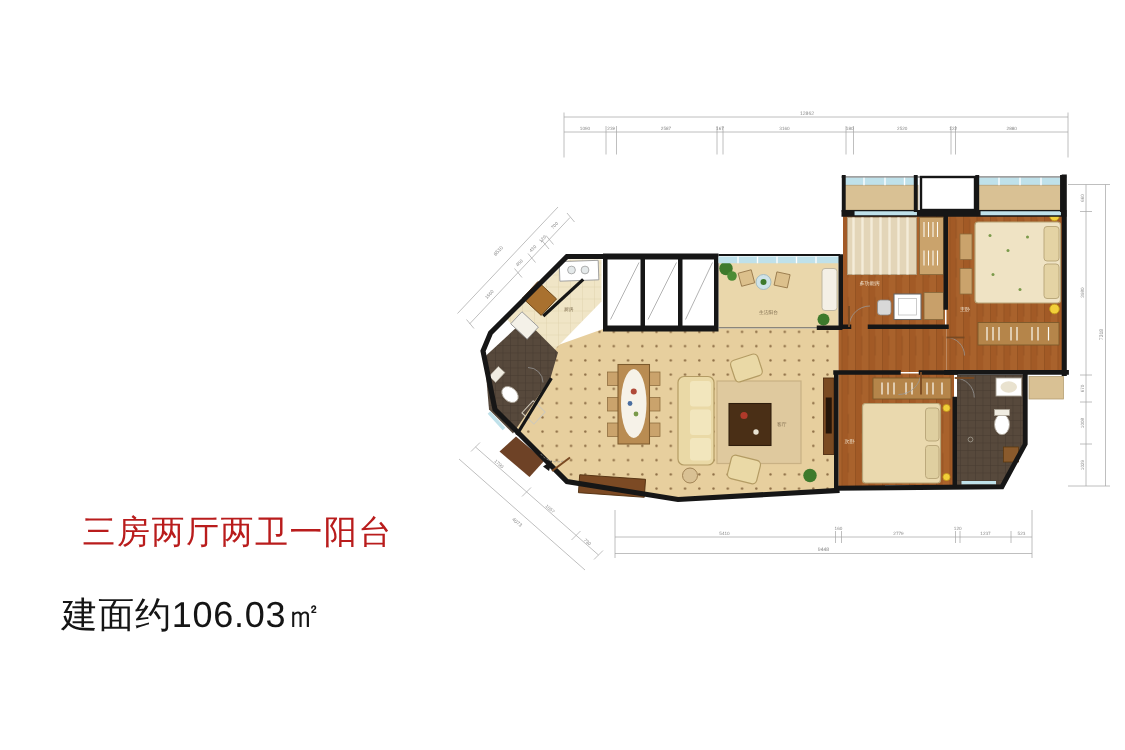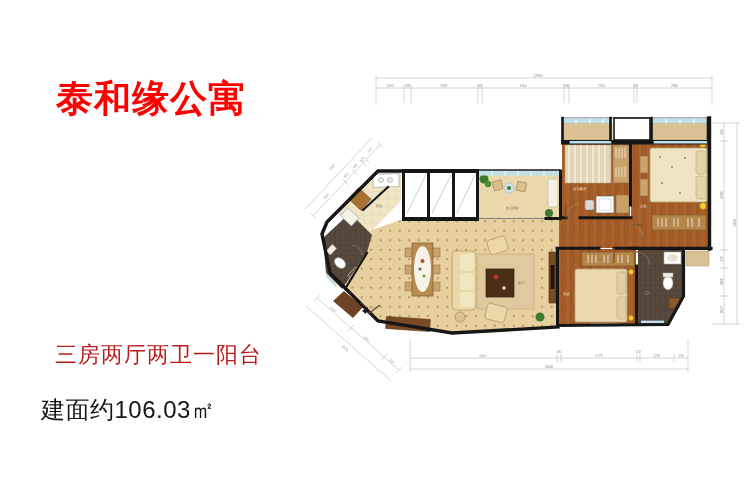--- a/index.html
+++ b/index.html
@@ -13,21 +13,20 @@
   .dim{fill:#8a8a8a;font-size:3.1px;}
   .dimb{fill:#8a8a8a;font-size:3.4px;}
   .rlab-dark{fill:#7c6a4c;font-size:3.2px;}
   .rlab-light{fill:#f2e8d4;font-size:3.4px;}
 </style>
 </head>
 <body>
 
 <div class="page">
 
-  <div class="title">泰和缘公寓</div>
 
   <svg class="plan" viewBox="0 0 450 340">
     <defs>
       <pattern id="dots" width="9.5" height="9.5" patternUnits="userSpaceOnUse">
         <rect width="9.5" height="9.5" fill="#e7cf9e"></rect>
         <circle cx="4.7" cy="4.7" r="0.8" fill="#8a6b43"></circle>
       </pattern>
       <pattern id="wood" width="9" height="26" patternUnits="userSpaceOnUse">
         <rect width="9" height="26" fill="#a9622c"></rect>
         <rect width="4.5" height="26" fill="#a25a26"></rect>

